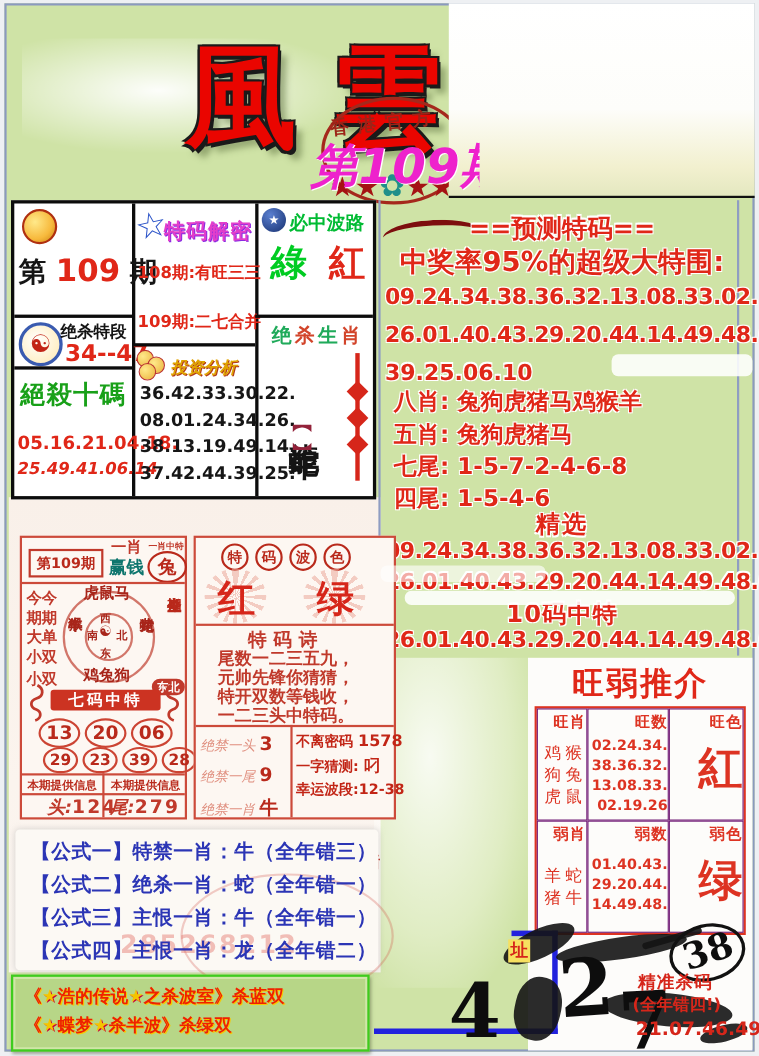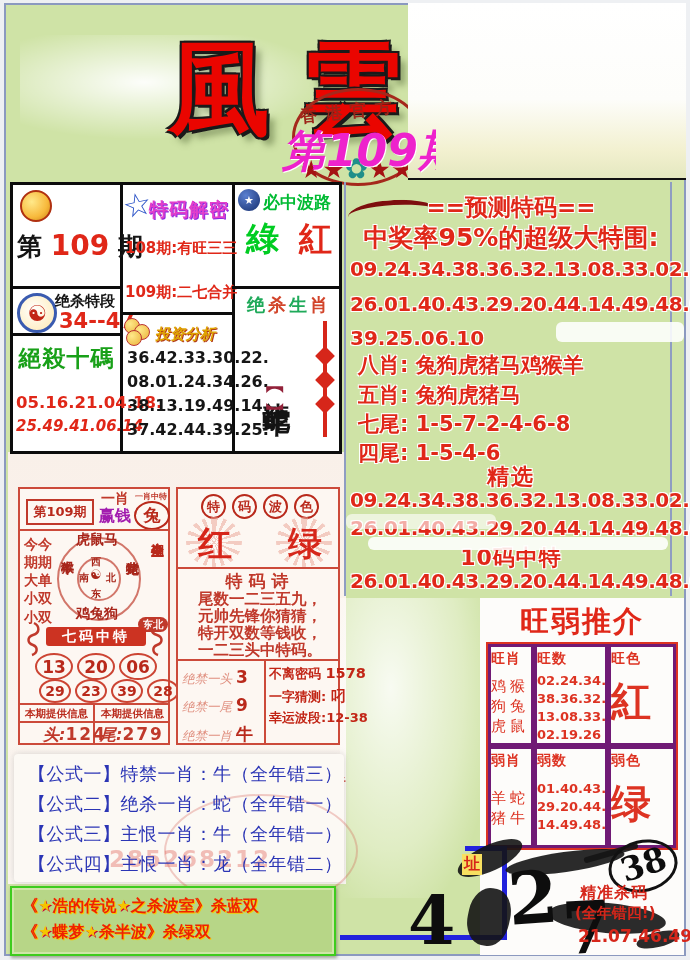--- a/index.html
+++ b/index.html
@@ -72,38 +72,38 @@
   .pillred{background:#c0392b;color:#fff;border-radius:8px;display:flex;align-items:center;justify-content:center;}
   .banner-red{position:absolute;background:#cc3322;color:#fff;font-weight:bold;border-radius:3px;
         display:flex;align-items:center;justify-content:center;letter-spacing:3px;}
   .oval{display:inline-flex;align-items:center;justify-content:center;border:2px solid #cc4433;
         border-radius:50%;color:#b9291b;font-weight:bold;margin:0 2px;}
   .burst{position:absolute;border-radius:50%;opacity:.55;
         background:repeating-conic-gradient(#eba89a 0deg 9deg,rgba(0,0,0,0) 9deg 22deg);}
   
   .formula-box{position:absolute;left:14px;top:754px;width:330px;height:128px;background:#fcf9f4;
         border-radius:4px;box-shadow:0 0 6px rgba(150,150,150,.35);z-index:1;}
-  .formula-line{position:absolute;left:14px;white-space:nowrap;font-weight:normal;font-size:18px;
+  .formula-line{position:absolute;left:14px;white-space:nowrap;font-weight:bold;font-size:18px;
         color:#2b35b5;letter-spacing:.5px;}
   .wm-circle{position:absolute;left:150px;top:40px;width:190px;height:110px;border:2px solid rgba(210,80,70,.28);
         border-radius:50%;}
   .wm-num{position:absolute;left:95px;top:92px;color:rgba(225,100,90,.4);font-size:23px;font-weight:bold;letter-spacing:2px;}
   
   .green-box{position:absolute;left:10px;top:886px;width:322px;height:66px;background:#b7d687;
         border:2px solid #3ecc1e;box-shadow:inset 0 0 0 2px #cfe6a8,1px 2px 3px rgba(80,90,60,.5);z-index:1;}
   .gline{position:absolute;left:10px;white-space:nowrap;font-weight:bold;font-size:16px;color:#ee2200;
         text-shadow:1px 1px 0 #f7c800;}
   .gline .gstar{color:#f5c400;text-shadow:1px 1px 0 #c03;}
   
   .sw-panel{position:absolute;left:480px;top:598px;width:204px;height:357px;background:#fdfcfa;z-index:1;}
   .sw-title{position:absolute;left:0;top:4px;width:204px;text-align:center;font-size:29px;font-weight:bold;
         color:#e02718;letter-spacing:2px;}
   .sw-table{position:absolute;left:6px;top:44px;width:192px;height:208px;border:2px solid #dd3322;
         box-sizing:border-box;display:grid;grid-template-columns:46px 74px 1fr;grid-template-rows:1fr 1fr;}
-  .sw-cell{border:3px solid #701a75;color:#dd3322;text-align:left;overflow:hidden;}
+  .sw-cell{border:1px solid #701a75;color:#dd3322;text-align:right;overflow:hidden;}
   .sw-head{font-size:14px;font-weight:bold;margin-top:3px;letter-spacing:1px;}
   .sw-animals div{font-size:15px;font-weight:normal;letter-spacing:4px;line-height:20px;}
   .sw-nums div{font-size:13px;font-weight:bold;line-height:18px;white-space:nowrap;}
   .sw-color{font-size:40px;font-weight:bold;line-height:66px;}
   
   .ink{position:absolute;background:#141414;border-radius:50%;opacity:.9;z-index:2;}
   .big-digit{position:absolute;color:#0d0d0d;font-weight:bold;z-index:3;
         font-family:"DejaVu Serif","Liberation Serif",serif;}
   .blue-bar{position:absolute;background:#2222dd;z-index:2;}
   .kill-block{position:absolute;color:#d6261a;font-weight:bold;z-index:4;white-space:nowrap;}
@@ -216,21 +216,21 @@
   <div class="band" style="left:556px;top:322px;width:128px;height:20px;"></div>
   <div class="band" style="left:346px;top:514px;width:150px;height:15px;opacity:.7;"></div>
   <div class="band" style="left:368px;top:537px;width:300px;height:13px;"></div>
 
   <div class="paper"></div>
 
   <div class="rpanel" style="left:18px;top:487px;width:152px;height:258px;">
     <div class="issue-chip" style="left:6px;top:10px;width:64px;height:22px;font-size:13px;">第109期</div>
     <div class="abs ctr" style="left:76px;top:1px;width:38px;line-height:17px;">
       <div class="b" style="font-size:14px;color:#c0392b;">一肖</div>
-      <div class="b" style="font-size:16px;color:#a21caf;">赢钱</div>
+      <div class="b" style="font-size:16px;color:#0f766e;">赢钱</div>
     </div>
     <div class="abs ctr" style="left:114px;top:2px;width:34px;font-size:8px;color:#c0392b;font-weight:bold;">一肖中特</div>
     <div class="circle-chip abs" style="left:114px;top:12px;width:32px;height:25px;font-size:17px;font-weight:bold;color:#b9291b;">兔</div>
     <div class="rp-h" style="top:40px;"></div>
 
     <div class="abs b" style="left:4px;top:46px;font-size:14px;line-height:18px;color:#c0392b;">
       <div>今今</div>
       <div>期期</div>
       <div>大单</div>
       <div>小双</div>
@@ -272,21 +272,21 @@
     <div class="abs ctr b nowrap" style="left:75px;top:218px;width:75px;font-size:10.5px;color:#b9291b;">本期提供信息</div>
     <div class="rp-h" style="top:232px;"></div>
     <div class="abs nowrap" style="left:23px;top:235px;font-size:16px;color:#c0392b;">
       <span class="b" style="font-style:italic;">头:</span><span class="b" style="font-size:17px;letter-spacing:2px;">124</span>
     </div>
     <div class="abs nowrap" style="left:80px;top:235px;font-size:16px;color:#c0392b;">
       <span class="b" style="font-style:italic;">尾:</span><span class="b" style="font-size:17px;letter-spacing:2px;">279</span>
     </div>
   </div>
 
-  <div class="rpanel" style="left:176px;top:487px;width:164px;height:258px;">
+  <div class="rpanel" style="left:176px;top:487px;width:184px;height:258px;">
     <div class="abs ctr nowrap" style="left:0;top:5px;width:164px;">
       <span class="circle-chip" style="display:inline-flex;width:21px;height:21px;font-size:13px;font-weight:bold;color:#b9291b;margin:0 3px;">特</span><span class="circle-chip" style="display:inline-flex;width:21px;height:21px;font-size:13px;font-weight:bold;color:#b9291b;margin:0 3px;">码</span><span class="circle-chip" style="display:inline-flex;width:21px;height:21px;font-size:13px;font-weight:bold;color:#b9291b;margin:0 3px;">波</span><span class="circle-chip" style="display:inline-flex;width:21px;height:21px;font-size:13px;font-weight:bold;color:#b9291b;margin:0 3px;">色</span>
     </div>
     <div class="burst" style="left:8px;top:28px;width:56px;height:50px;"></div>
     <div class="burst" style="left:98px;top:28px;width:56px;height:50px;"></div>
     <div class="abs b" style="left:20px;top:32px;font-size:34px;color:#d6261a;">红</div>
     <div class="abs b" style="left:110px;top:32px;font-size:34px;color:#d6261a;">绿</div>
     <div class="rp-h" style="top:78px;"></div>
     <div class="abs ctr b" style="left:0;top:81px;width:164px;font-size:17px;letter-spacing:6px;color:#c0392b;">特码诗</div>
     <div class="abs ctr b nowrap" style="left:0;top:100px;width:164px;font-size:15.5px;color:#c0392b;">尾数一二三五九，</div>

